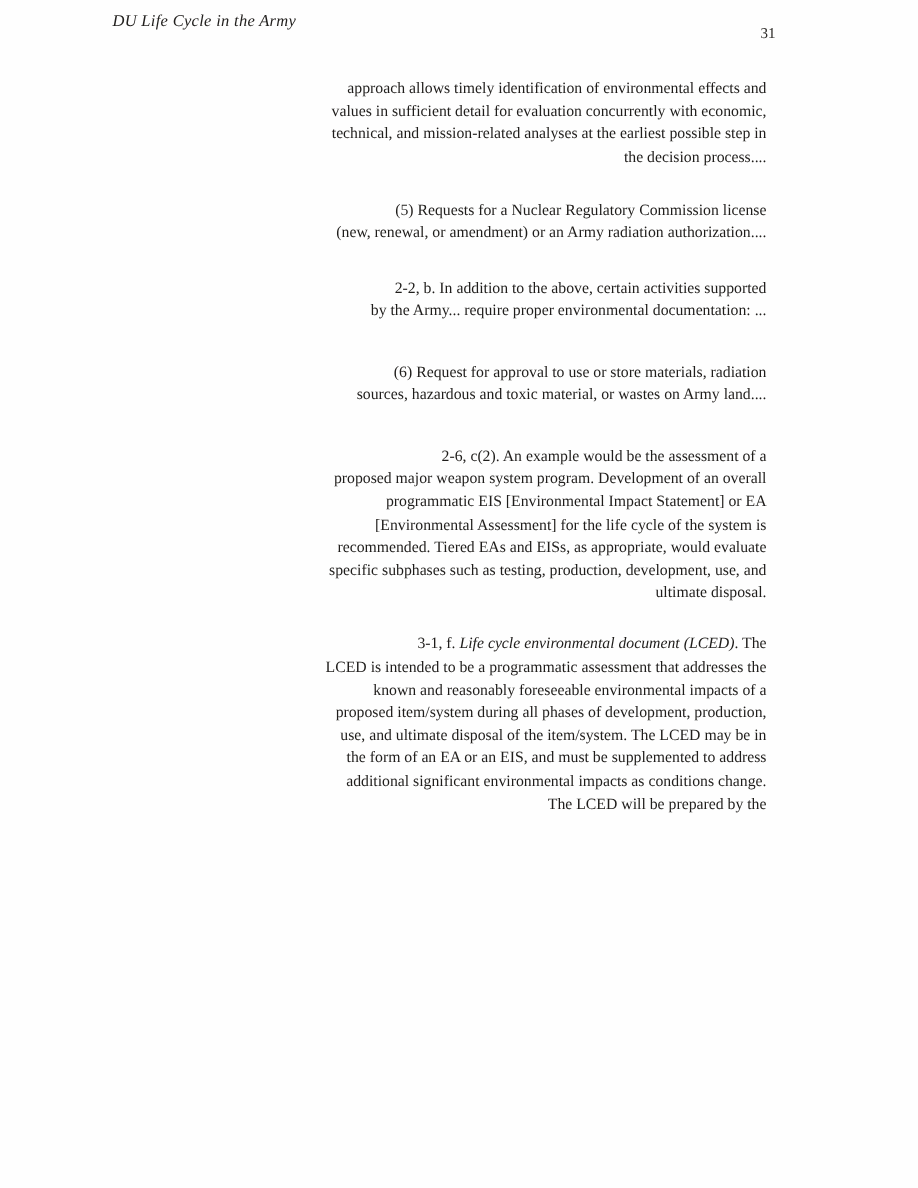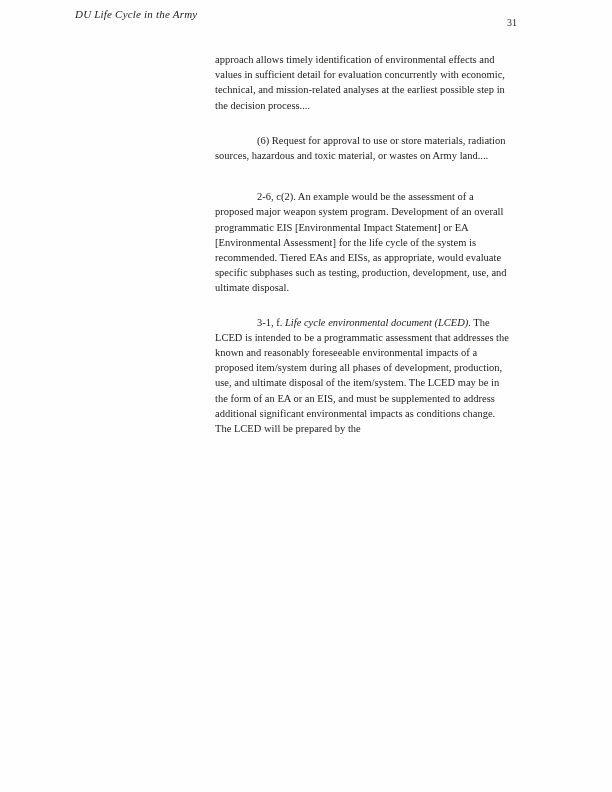--- a/index.html
+++ b/index.html
@@ -32,21 +32,21 @@
     font-size: 10px;
     color: #2a2825;
   }
   .doc-body {
     position: absolute;
     left: 215px;
     top: 52px;
     width: 296px;
     font-size: 10.5px;
     line-height: 15.2px;
-    text-align: left;
+    text-align: right;
     color: #1f1d1b;
   }
   .para {
     margin: 0;
     text-indent: 42px;
   }
   .para.no-indent {
     text-indent: 0;
   }
   .para em {
@@ -67,21 +67,23 @@
   <span class="running-header">DU Life Cycle in the Army</span>
 
   <span class="page-number">31</span>
 
   <div class="doc-body">
 
     <p class="para no-indent gap20">approach allows timely identification of environmental effects and values in sufficient detail for evaluation concurrently with economic, technical, and mission-related analyses at the earliest possible step in the decision process....</p>
 
 
 
+    <p class="para gap22">(5) Requests for a Nuclear Regulatory Commission license (new, renewal, or amendment) or an Army radiation authorization....</p>
 
+    <p class="para gap25">2-2, b. In addition to the above, certain activities supported by the Army... require proper environmental documentation: ...</p>
 
     <p class="para gap26">(6) Request for approval to use or store materials, radiation sources, hazardous and toxic material, or wastes on Army land....</p>
 
     <p class="para gap19">2-6, c(2). An example would be the assessment of a proposed major weapon system program. Development of an overall programmatic EIS [Environmental Impact Statement] or EA [Environmental Assessment] for the life cycle of the system is recommended. Tiered EAs and EISs, as appropriate, would evaluate specific subphases such as testing, production, development, use, and ultimate disposal.</p>
 
     <p class="para"><span>3-1, f. </span><em>Life cycle environmental document (LCED)</em><span>. The LCED is intended to be a programmatic assessment that addresses the known and reasonably foreseeable environmental impacts of a proposed item/system during all phases of development, production, use, and ultimate disposal of the item/system. The LCED may be in the form of an EA or an EIS, and must be supplemented to address additional significant environmental impacts as conditions change. The LCED will be prepared by the</span></p>
 
   </div>
 </div>
 

